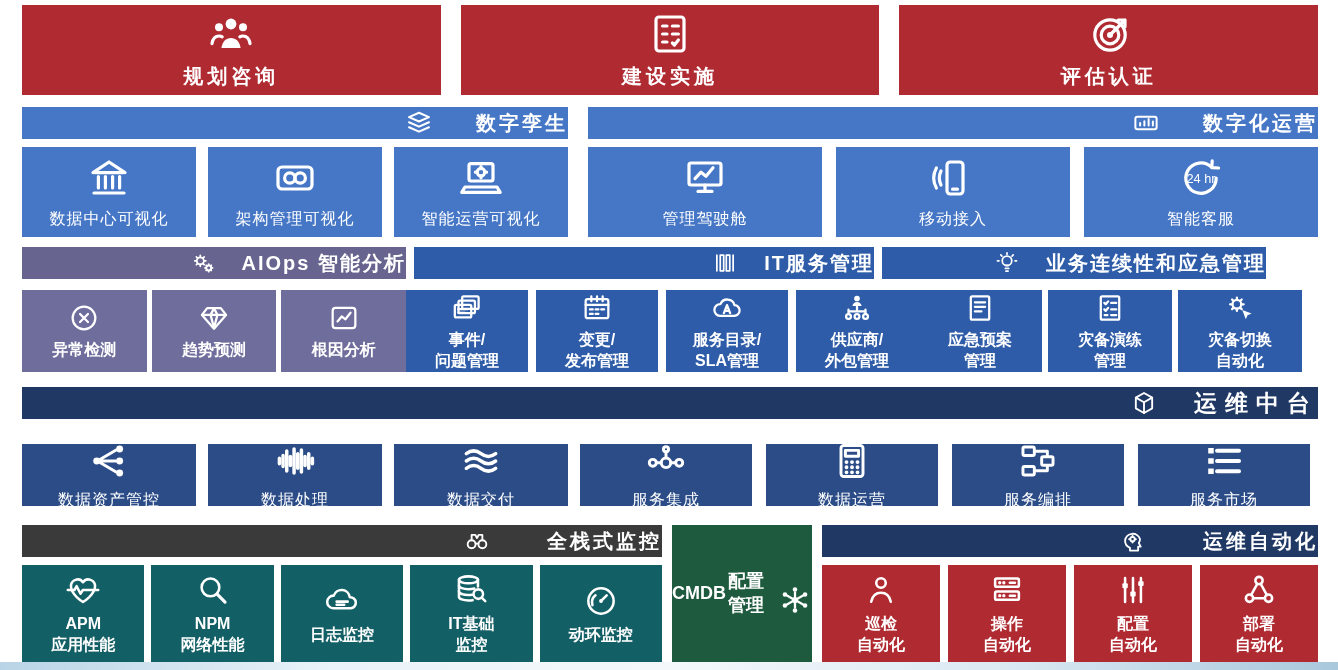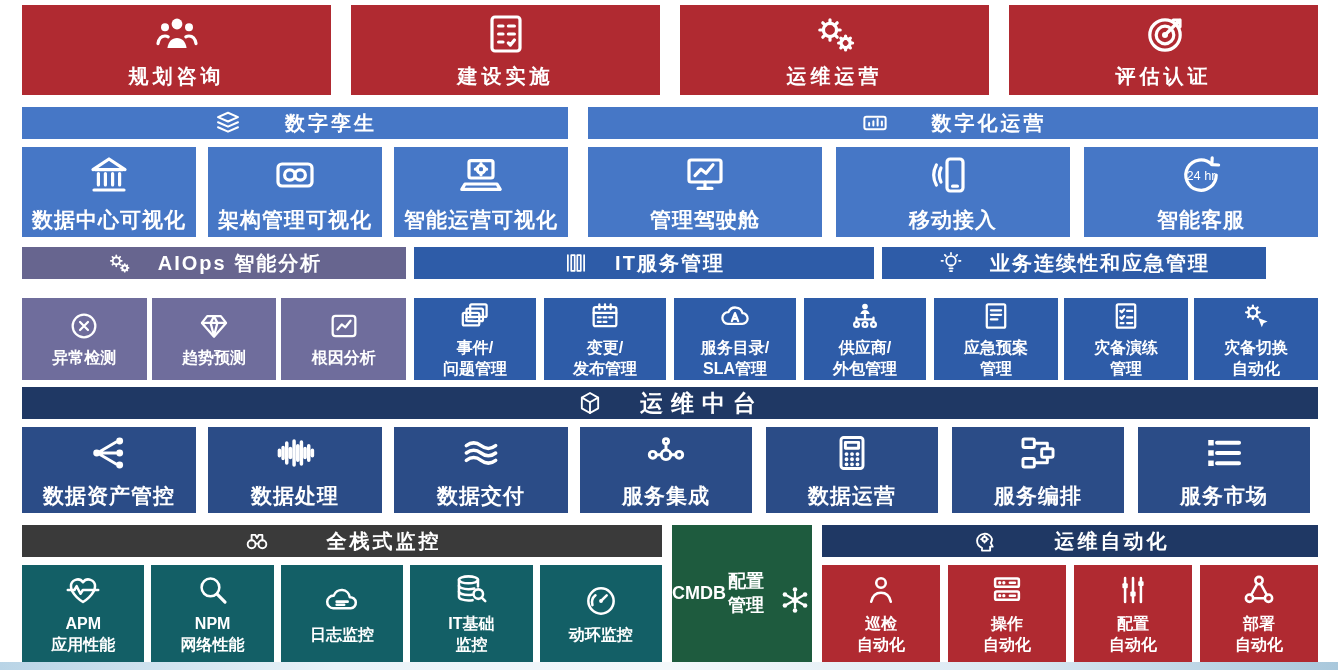--- a/index.html
+++ b/index.html
@@ -5,34 +5,34 @@
   html,body{margin:0;padding:0}
   body{font-family:"Liberation Sans","DejaVu Sans",sans-serif;background:#dfe8ef}
   .canvas{position:relative;width:1338px;height:670px;background:#ffffff;overflow:hidden;margin:0 auto}
   .canvas::after{content:"";position:absolute;left:0;bottom:0;width:100%;height:8px;
     background:linear-gradient(90deg,#b9d4e6 0%,#eaf3f9 25%,#f4f8fb 50%,#dbe9f3 75%,#a9c8dc 100%)}
   .row{position:absolute;left:22px;width:1296px;display:flex}
   .r1{top:5px;height:90px;gap:20px}
   .r2{top:107px;height:32px;gap:20px}
   .r3{top:147px;height:90px;gap:20px}
   .r4{top:247px;height:32px;gap:8px}
-  .r5{top:298px;height:82px;gap:8px}
+  .r5{top:290px;height:82px;}
   .r6{top:387px;height:32px}
-  .r7{top:427px;height:86px;gap:12px}
+  .r7{top:444px;height:62px;gap:12px}
   .r8{top:525px;height:32px;justify-content:space-between}
   .r9{top:565px;height:97px;justify-content:space-between}
   .group{display:flex;height:100%}
   .banner{flex:1;display:flex;flex-direction:column;align-items:center;justify-content:center;gap:5px;color:#fff;background:var(--red,#B02A31)}
   .blabel{font-size:20px;font-weight:700;letter-spacing:4px}
-  .hdr{display:flex;align-items:center;justify-content:center;gap:42px;color:#fff;font-size:20px;font-weight:700;letter-spacing:3px;height:100%}
+  .hdr{display:flex;align-items:center;justify-content:flex-end;gap:42px;color:#fff;font-size:20px;font-weight:700;letter-spacing:3px;height:100%}
   .r4 .hdr{gap:26px;letter-spacing:2px}
   .r6 .hdr{width:100%;font-size:23px;letter-spacing:8px;gap:36px}
   .r8 .hdr{gap:56px}
   .tile{flex:1;display:flex;flex-direction:column;align-items:center;justify-content:center;color:#fff;text-align:center;padding:4px 0}
-  .tlabel{font-size:21px;font-weight:700;letter-spacing:1px;margin-top:7px}
+  .tlabel{font-size:16px;font-weight:400;letter-spacing:1px;margin-top:7px}
   .tline{font-size:16px;font-weight:600;line-height:1.3}
   .tline:empty{display:none}
   .r5 .icon,.r9 .icon{margin-bottom:5px}
   .bg-blue{background:var(--blue,#4677C6)}
   .bg-purplehdr{background:var(--purplehdr,#67658F)}
   .bg-purple{background:var(--purple,#6F6D9C)}
   .bg-midblue{background:var(--midblue,#2E5CA8)}
   .bg-navy{background:var(--navy,#1F3864)}
   .bg-navytile{background:var(--navytile,#2B4C87)}
   .bg-darkgray{background:var(--darkgray,#3A3A3A)}
@@ -74,31 +74,20 @@
           <svg viewBox="0 0 24 24" fill="none" stroke="#fff" stroke-width="1.6" stroke-linecap="round" stroke-linejoin="round">
             <rect x="5" y="3.5" width="14" height="17" rx="1.5"></rect>
             <path d="M8.3 8h2.2M13.2 8h3M8.3 12h2.2M13.2 12h3M8.3 16h2.2M13.2 16.5l1 1 2-2.5"></path>
           </svg>
         </span>
       <span class="blabel">建设实施</span>
     </div>
     <div class="banner">
       <span class="icon i48">
           <svg viewBox="0 0 24 24" fill="none" stroke="#fff" stroke-width="1.6" stroke-linecap="round" stroke-linejoin="round">
-            <circle cx="9.5" cy="10" r="3.3"></circle>
-            <path d="M9.5 4.9v1.9M9.5 13.2v1.9M4.4 10h1.9M12.7 10h1.9M5.9 6.4l1.3 1.3M11.8 12.3l1.3 1.3M13.1 6.4l-1.3 1.3M7.2 12.3l-1.3 1.3"></path>
-            <circle cx="17.3" cy="16.5" r="2.3"></circle>
-            <path d="M17.3 13v1.2M17.3 18.8V20M13.8 16.5H15M19.6 16.5h1.2M14.9 14.1l.9.9M18.8 18l.9.9M19.7 14.1l-.9.9M15.8 18l-.9.9"></path>
-          </svg>
-        </span>
-      <span class="blabel">运维运营</span>
-    </div>
-    <div class="banner">
-      <span class="icon i48">
-          <svg viewBox="0 0 24 24" fill="none" stroke="#fff" stroke-width="1.6" stroke-linecap="round" stroke-linejoin="round">
             <circle cx="12.5" cy="12.5" r="7.6"></circle>
             <circle cx="12.5" cy="12.5" r="4.4"></circle>
             <circle cx="12.5" cy="12.5" r="1.5" fill="#fff" stroke="none"></circle>
             <path d="M12.5 12.5L20 5M20 5h-3.4M20 5v3.4"></path>
           </svg>
         </span>
       <span class="blabel">评估认证</span>
     </div>
   </div>
 

